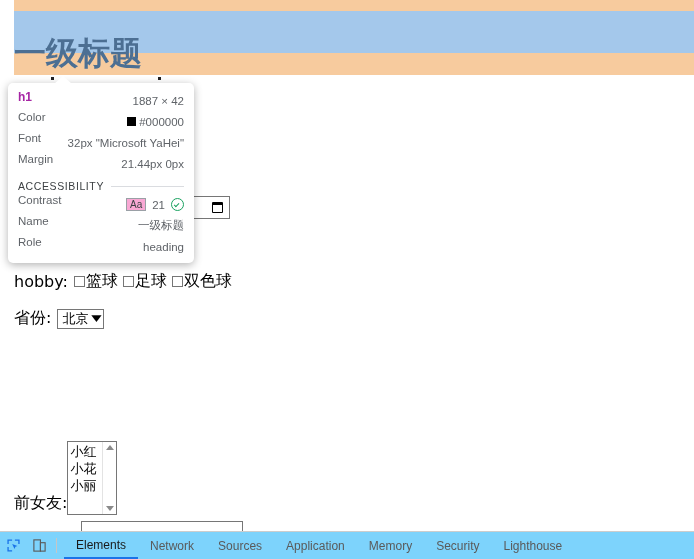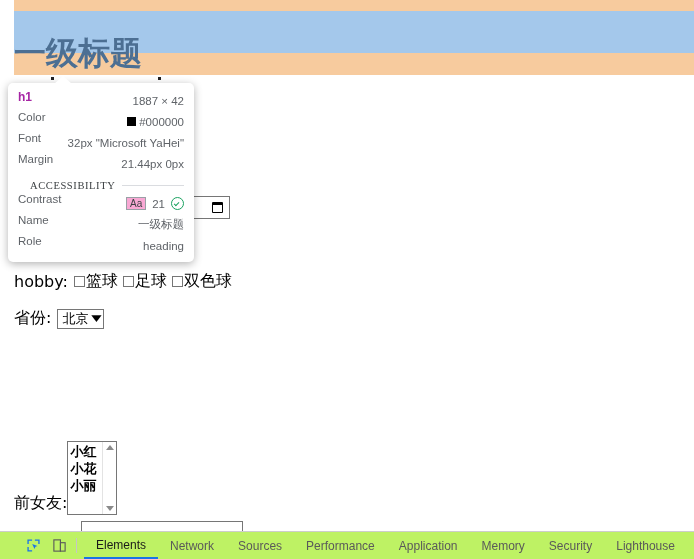--- a/index.html
+++ b/index.html
@@ -160,21 +160,20 @@
     height: 82px;
   }
   .listbox-row .lab { font-size: 16px; padding-bottom: 1px;}
   .listbox {
     width: 50px;
     height: 74px;
     border: 1px solid #767676;
     background: #fff;
     display: flex;
     box-sizing: border-box;
-    font-weight: bold;
   }
   .listbox .items {
     flex: 1;
     padding: 1px 0 0 2px;
   }
   .listbox .items div {
     font-size: 13px;
     line-height: 17px;
     color: #000;
   }
@@ -263,23 +262,22 @@
   .swatch {
     display: inline-block;
     width: 9px; height: 9px;
     background: #000000;
     margin-right: 3px;
     vertical-align: -1px;
   }
   .tt-sect {
     display: flex;
     align-items: center;
-    padding: 6px 10px 2px 22px;
+    padding: 6px 10px 2px 10px;
     gap: 7px;
-    font-family: Liberation Serif, serif;
   }
   .tt-sect .stitle {
     font-size: 10.5px;
     letter-spacing: 0.6px;
     color: #3c4043;
     text-transform: uppercase;
   }
   .tt-sect .rule {
     flex: 1;
     height: 1px;
@@ -328,30 +326,29 @@
   }
   .cjk { font-family: "DejaVu Sans", "Liberation Sans", sans-serif; }
 
   
   #devtools-bar {
     position: absolute;
     left: 0;
     bottom: 0;
     width: 694px;
     height: 28px;
-    background: #bef264;
+    background: #7dd3fc;
     border-top: 1px solid #cdcdcd;
     display: flex;
     align-items: center;
     font-family: "Liberation Sans", sans-serif;
     font-size: 12px;
     color: #5a5a5a;
     z-index: 60;
     box-sizing: border-box;
-    padding-left: 20px;
   }
   .dt-icon-btn {
     width: 26px;
     height: 26px;
     display: flex;
     align-items: center;
     justify-content: center;
   }
   .dt-sep {
     width: 1px;
@@ -551,18 +548,17 @@
     <svg width="15" height="15" viewBox="0 0 16 16" aria-hidden="true">
       <rect x="2" y="2" width="7" height="12" fill="none" stroke="#5a5a5a" stroke-width="1.2"></rect>
       <rect x="9" y="5" width="5" height="9" fill="none" stroke="#5a5a5a" stroke-width="1.2"></rect>
     </svg>
   </div>
   <span class="dt-sep"></span>
 
   <div class="dt-tab active">Elements</div>
   <div class="dt-tab">Network</div>
   <div class="dt-tab">Sources</div>
-  <div class="dt-tab">Performance</div>
   <div class="dt-tab">Application</div>
   <div class="dt-tab">Memory</div>
   <div class="dt-tab">Security</div>
   <div class="dt-tab">Lighthouse</div>
 </div>
 
 </body></html>

